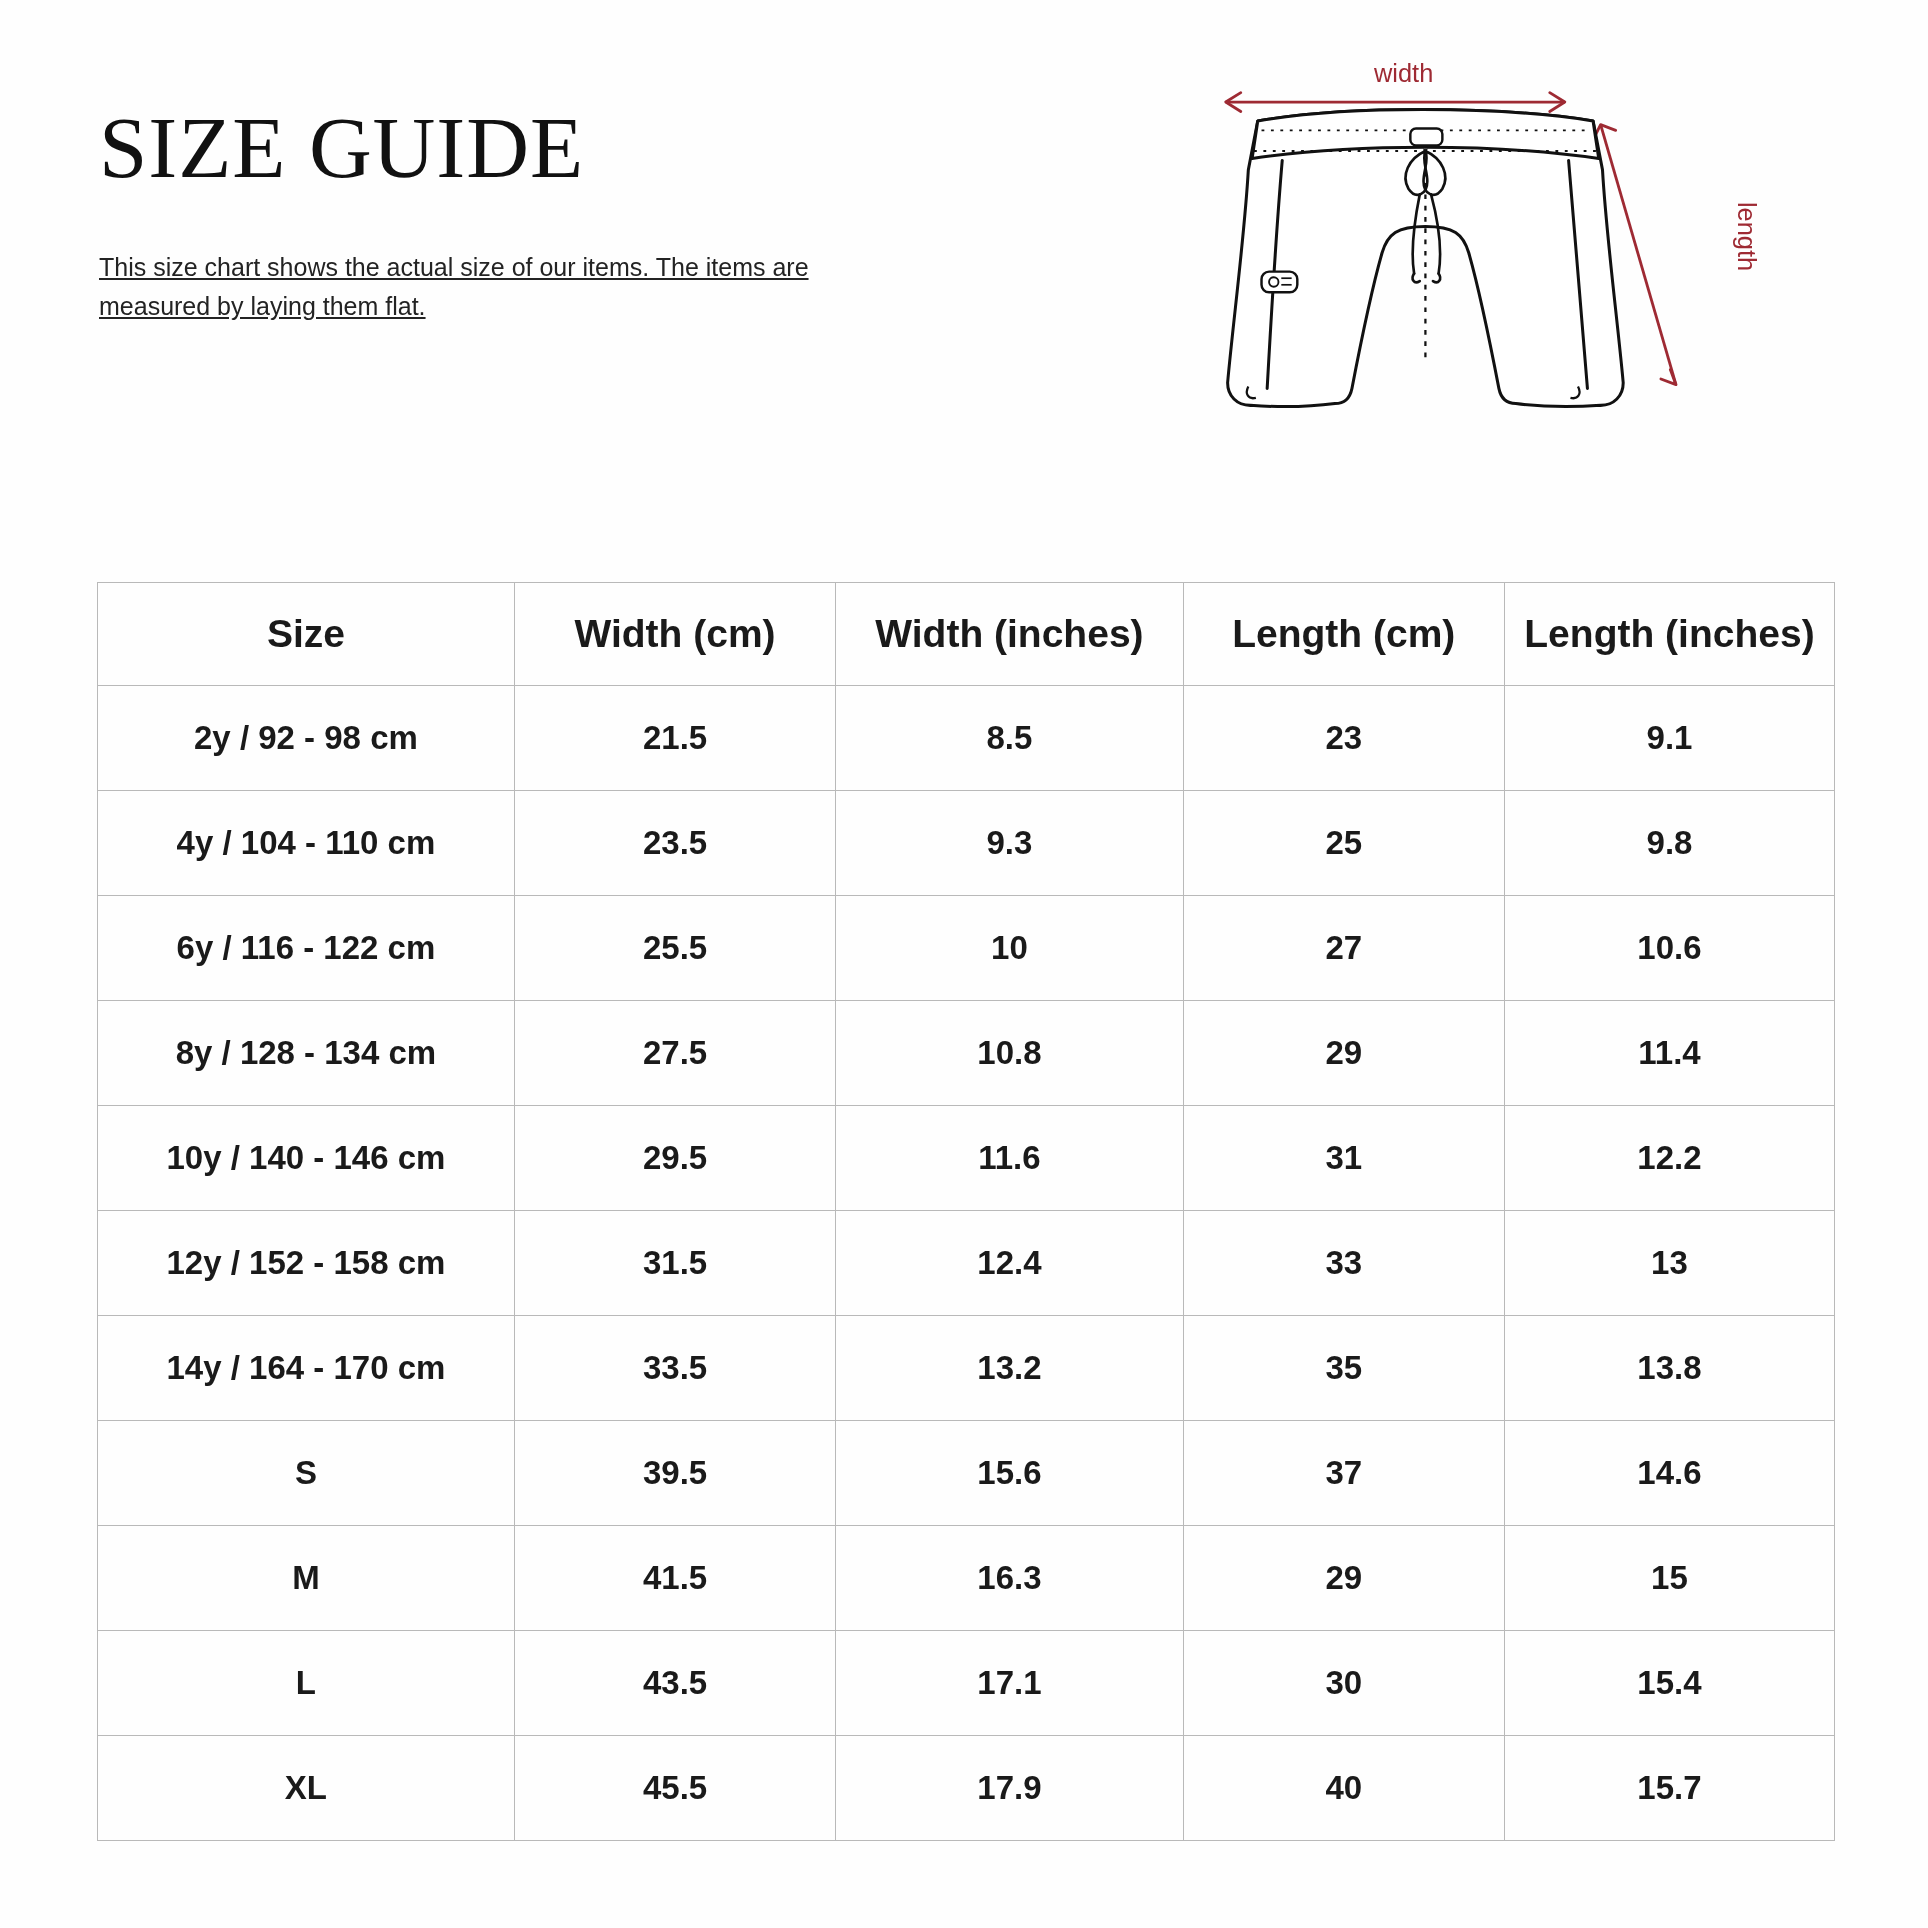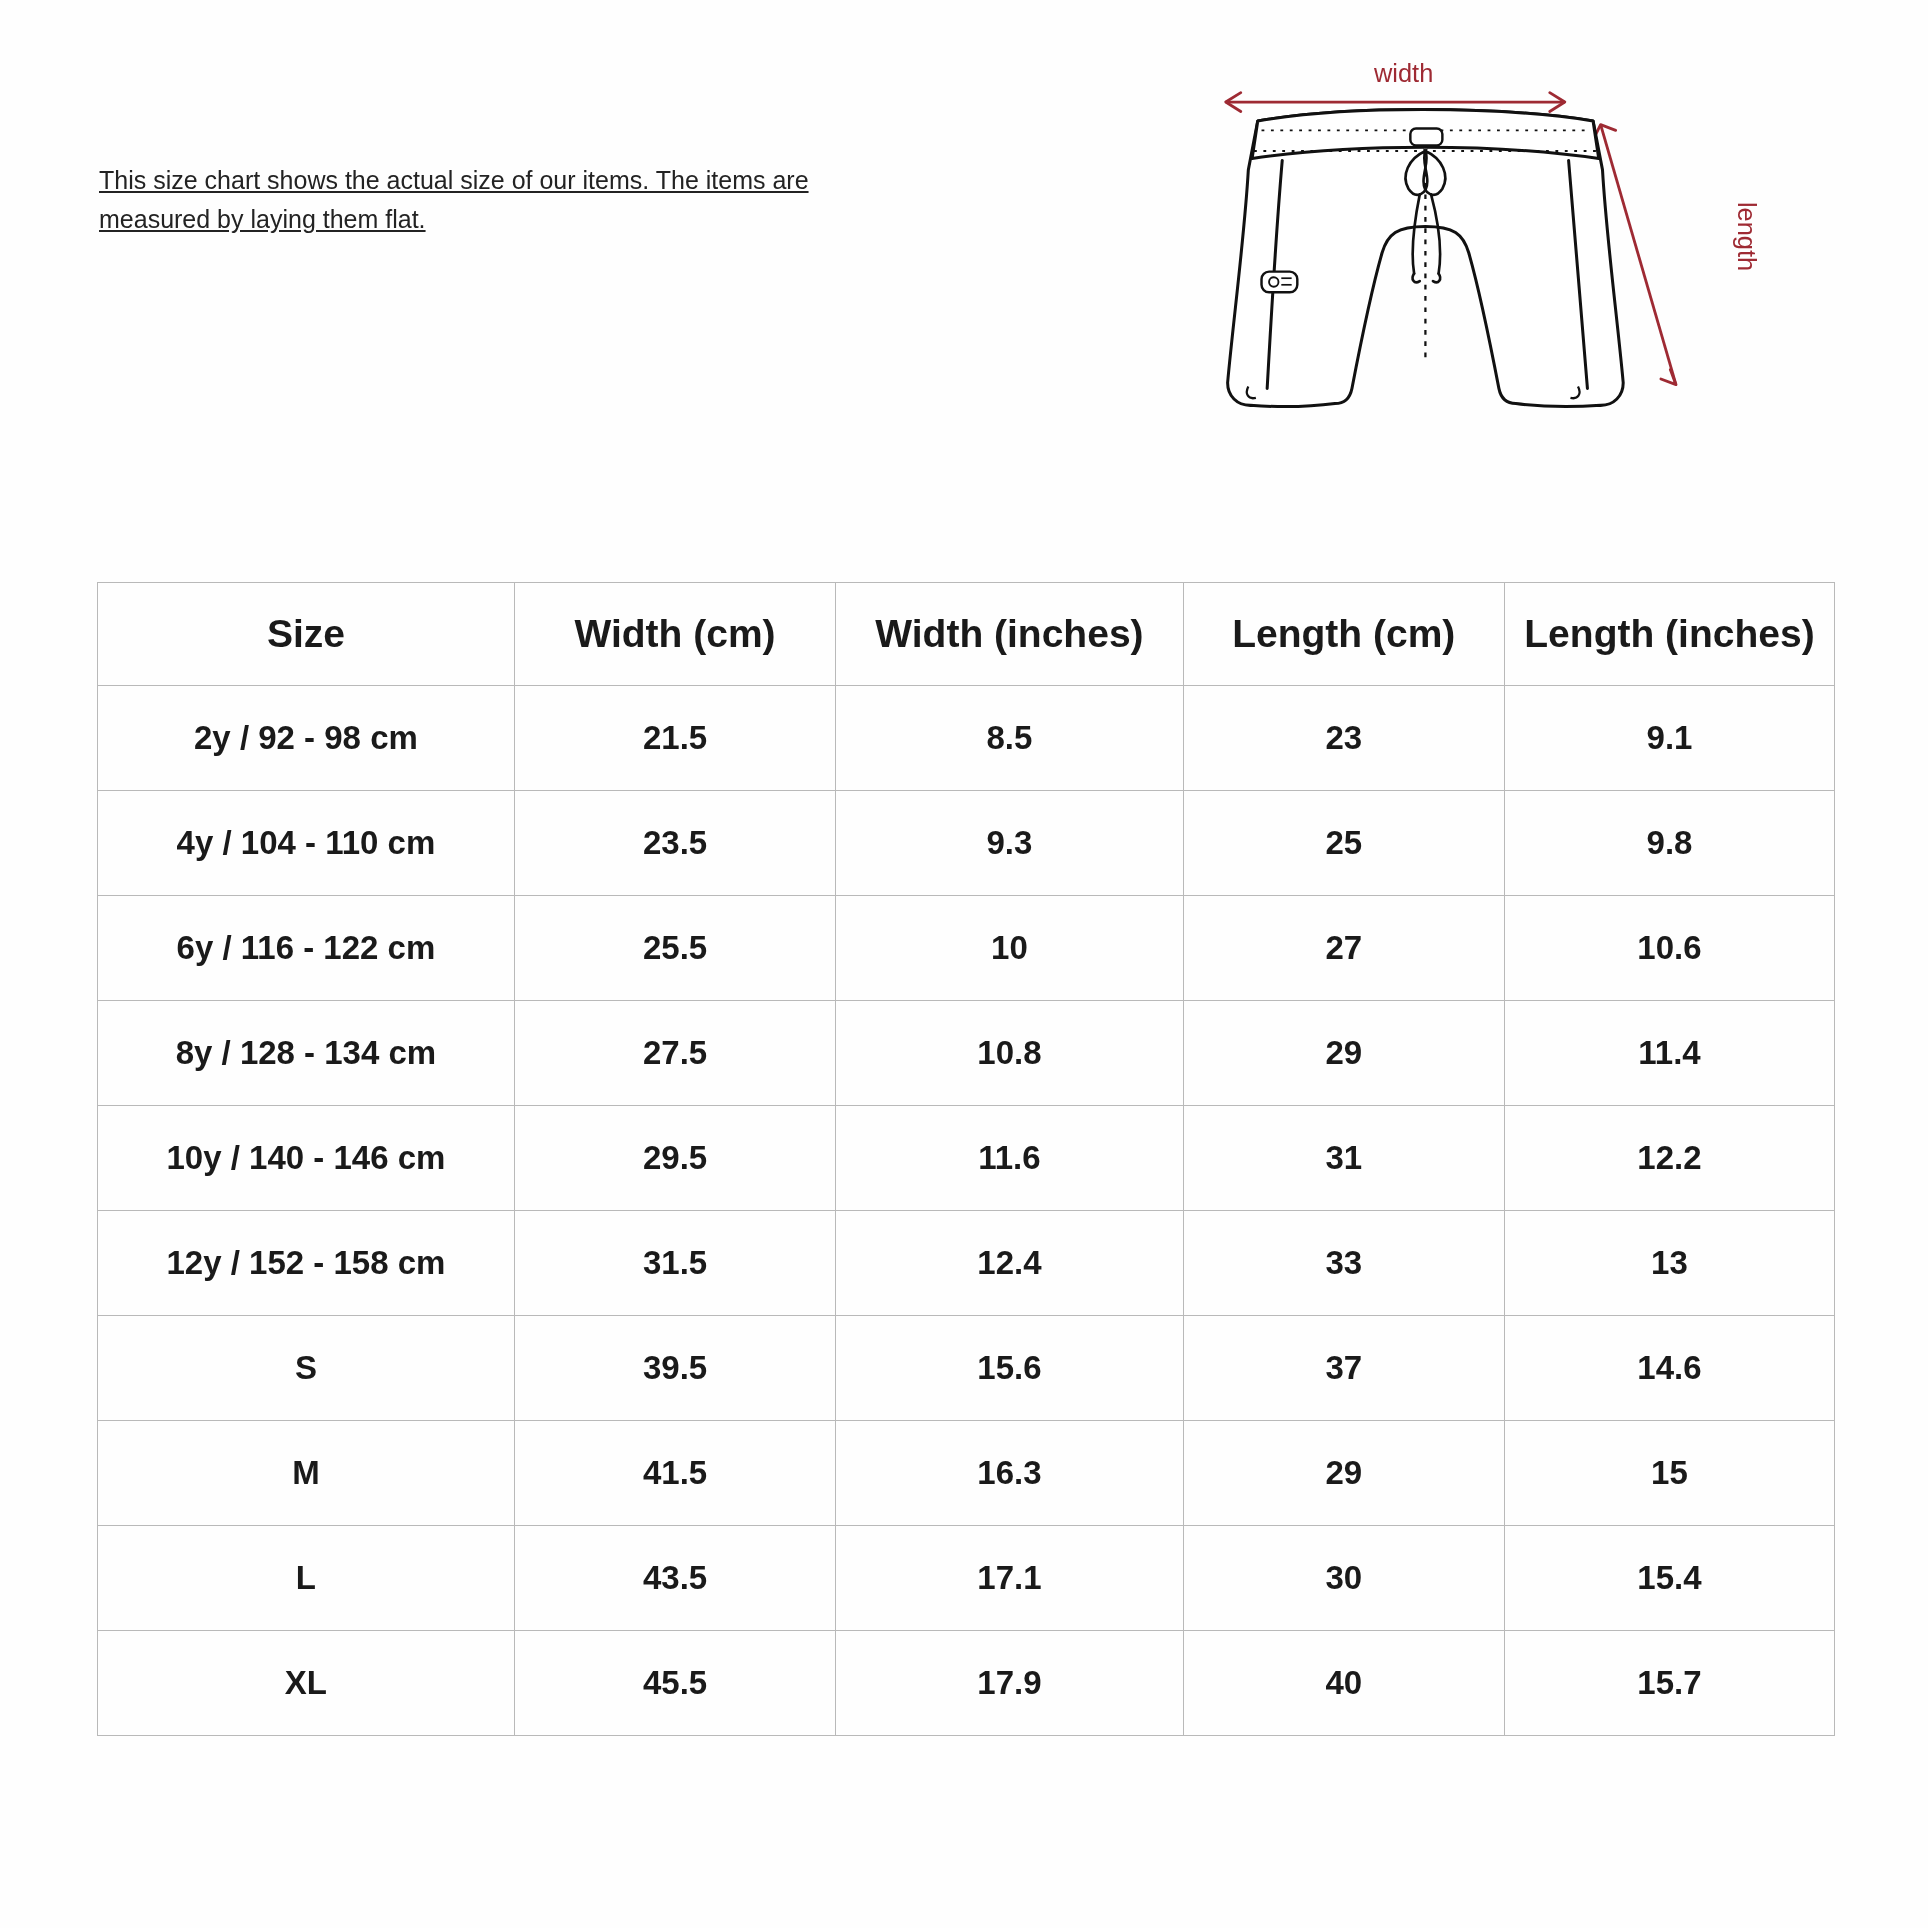--- a/index.html
+++ b/index.html
@@ -113,20 +113,21 @@
   table.size-table col.c2 { width: 20%; }
   table.size-table col.c3 { width: 18.5%; }
   table.size-table col.c4 { width: 19%; }
 </style>
 </head>
 <body>
 
 <div class="page">
 
   <div class="header">
+    <h1 class="title">SIZE GUIDE</h1>
     <div class="subtitle">This size chart shows the actual size of our items. The items are measured by laying them flat.</div>
   </div>
 
   <div class="illustration">
     <svg viewBox="0 0 620 500" xmlns="http://www.w3.org/2000/svg">
 
       <g stroke="#9e2a33" stroke-width="3" fill="none">
         <line x1="22" y1="68" x2="382" y2="68"></line>
         <polyline points="38,58 22,68 38,78" stroke-linejoin="round" stroke-linecap="round"></polyline>
         <polyline points="366,58 382,68 366,78" stroke-linejoin="round" stroke-linecap="round"></polyline>
@@ -236,20 +237,27 @@
           <td>12.2</td>
         </tr>
         <tr>
           <td>12y / 152 - 158 cm</td>
           <td>31.5</td>
           <td>12.4</td>
           <td>33</td>
           <td>13</td>
         </tr>
         <tr>
+          <td>14y / 164 - 170 cm</td>
+          <td>33.5</td>
+          <td>13.2</td>
+          <td>35</td>
+          <td>13.8</td>
+        </tr>
+        <tr>
           <td>S</td>
           <td>39.5</td>
           <td>15.6</td>
           <td>37</td>
           <td>14.6</td>
         </tr>
         <tr>
           <td>M</td>
           <td>41.5</td>
           <td>16.3</td>

